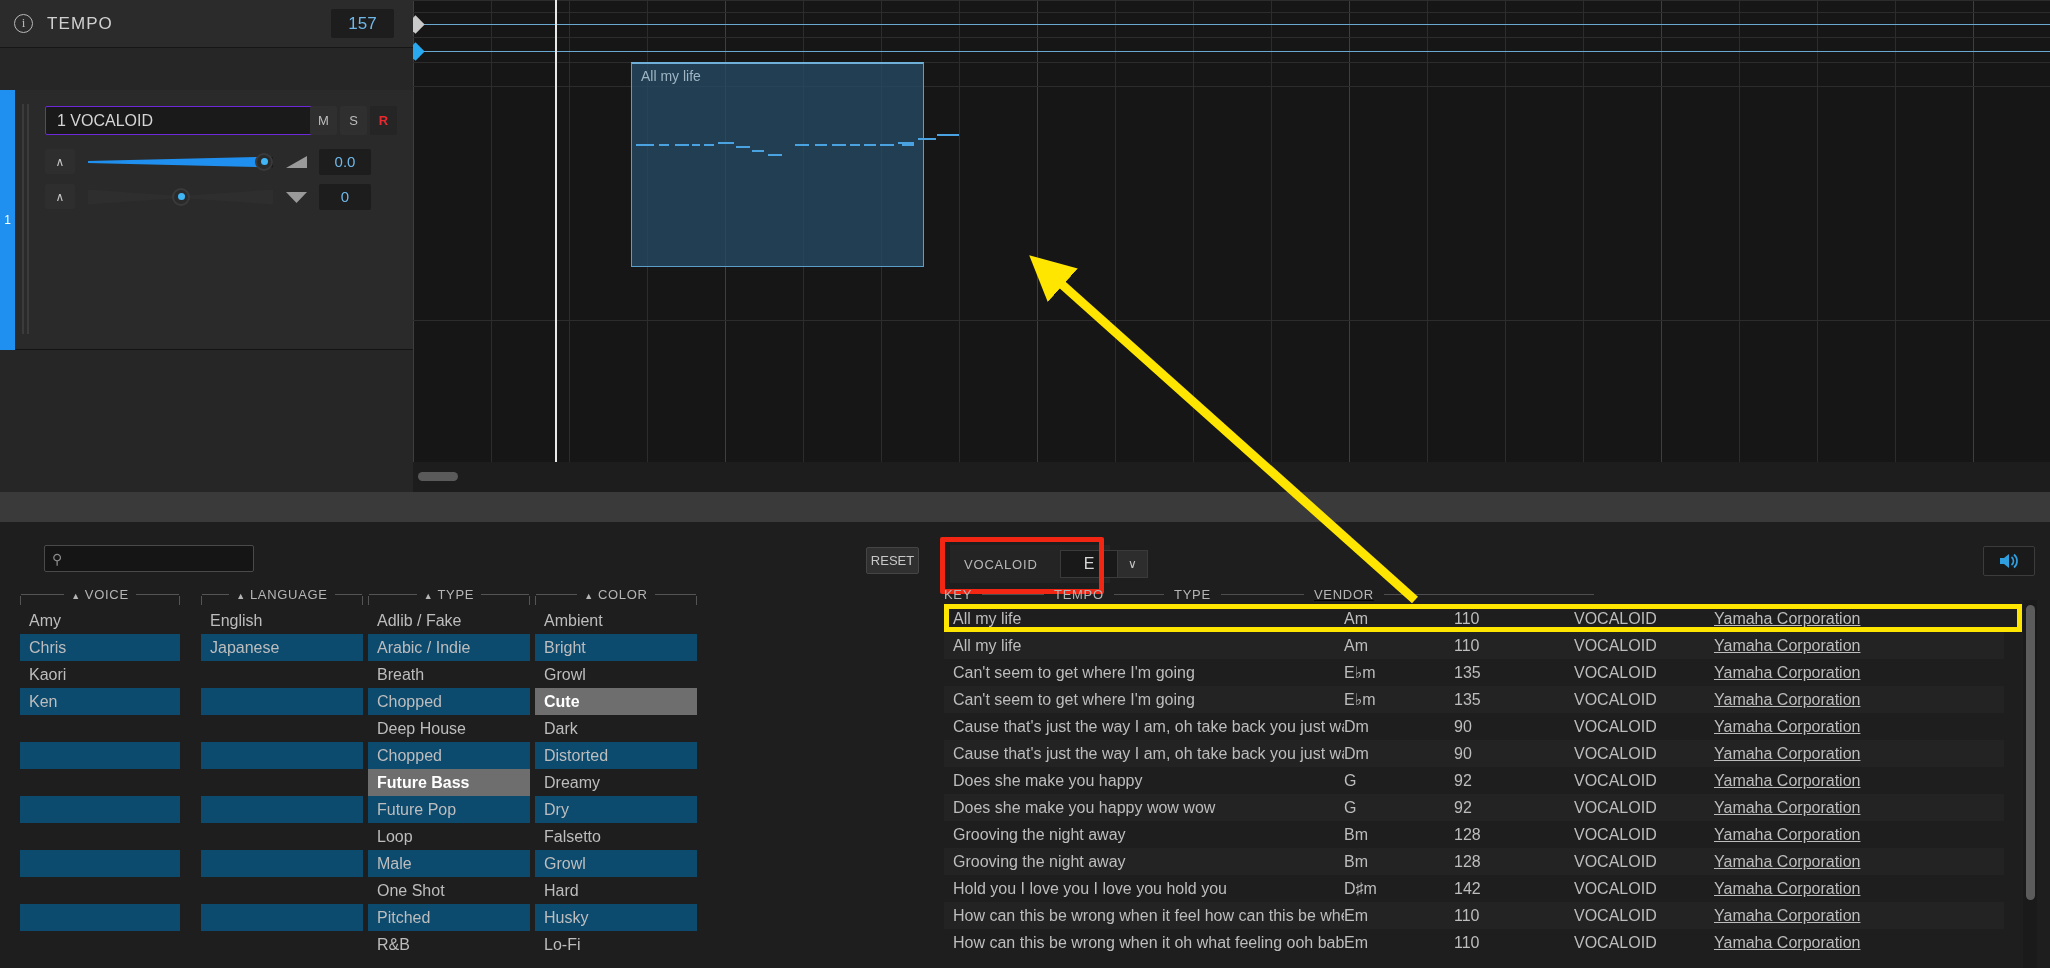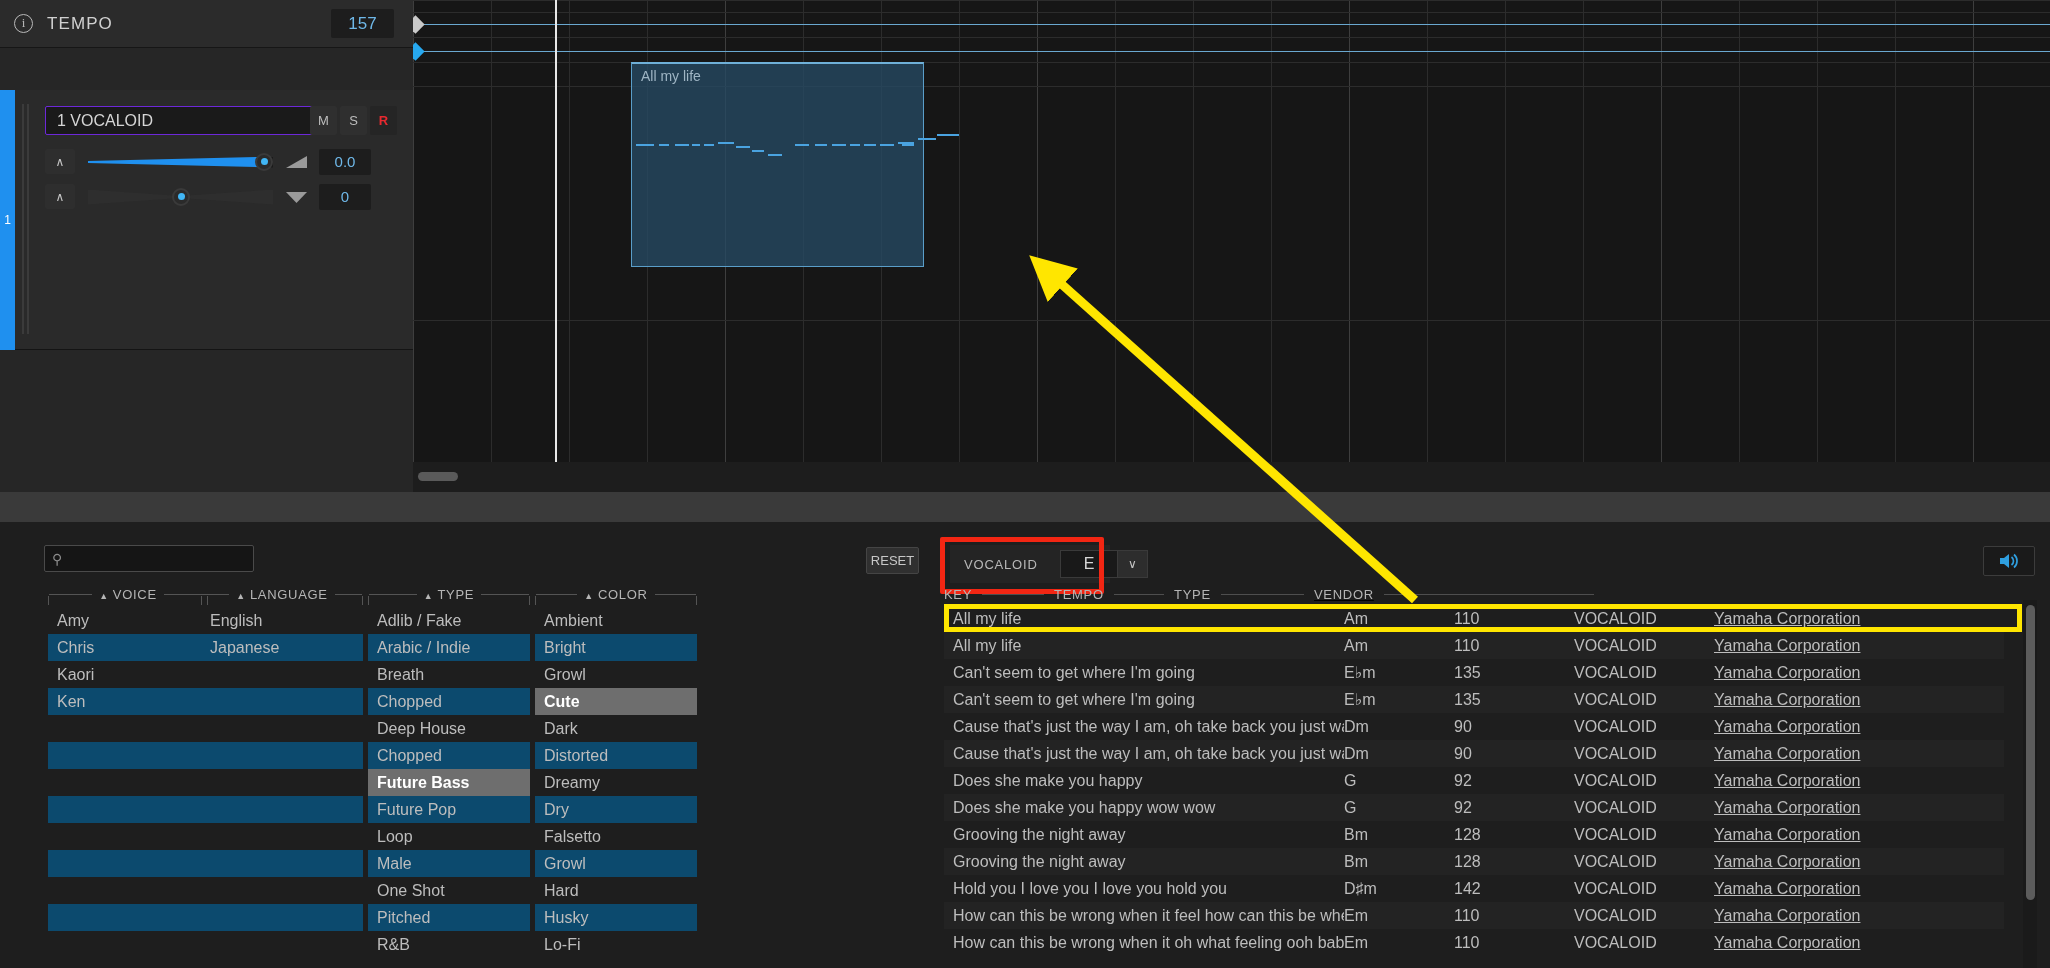--- a/index.html
+++ b/index.html
@@ -368,21 +368,21 @@
   <div class="transpose-wrap">
     <span class="transpose-label">VOCALOID</span>
   </div>
   <div class="transpose-select">
     <div class="transpose-value">E</div>
     <div class="transpose-arrow">∨</div>
   </div>
   <div class="red-outline"></div>
 
   <div id="filters">
-      <div class="filter-col" style="left: 48px; width: 160px;">
+      <div class="filter-col" style="left: 20px; width: 160px;">
         <div class="filter-head">
           <span class="corner-l"></span>
           <span class="line"></span>
           <span class="txt"><span class="sort-caret">▲</span>VOICE</span>
           <span class="line"></span>
           <span class="corner-r"></span>
         </div>
         <div class="filter-list">
           <div class="filter-item">Amy</div>
           <div class="filter-item alt">Chris</div>

